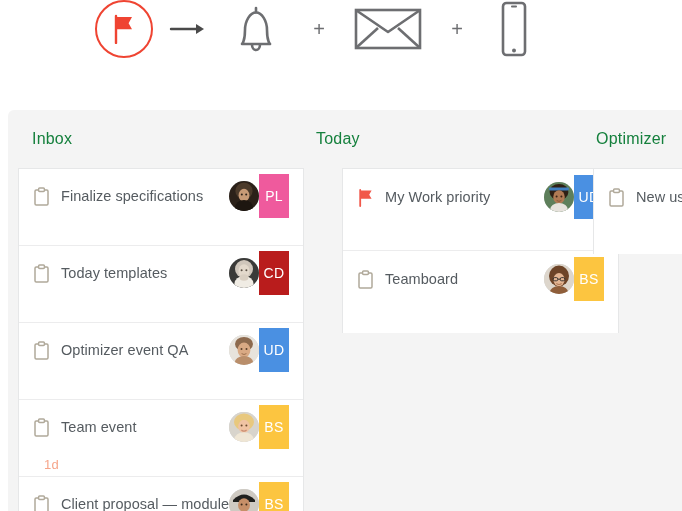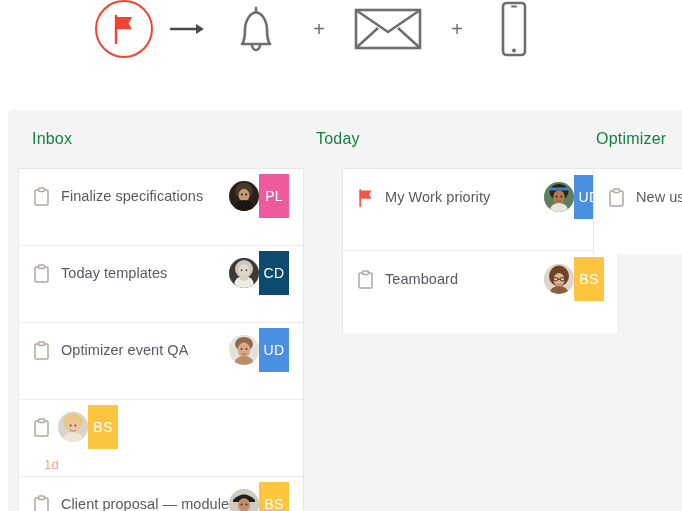--- a/index.html
+++ b/index.html
@@ -304,21 +304,21 @@
                 <svg width="30" height="30" viewBox="0 0 30 30">
                   <rect width="30" height="30" fill="#3a3a38"></rect>
                   <circle cx="15" cy="11" r="9" fill="#cfc6bb"></circle>
                   <ellipse cx="15" cy="13" rx="5.6" ry="6.8" fill="#e3d9cc"></ellipse>
                   <ellipse cx="15" cy="26" rx="9.6" ry="8" fill="#f0ece4"></ellipse>
                   <circle cx="12.6" cy="12.2" r="1" fill="#5b5146"></circle>
                   <circle cx="17.4" cy="12.2" r="1" fill="#5b5146"></circle>
                   <ellipse cx="15" cy="19.5" rx="4.4" ry="3.2" fill="#d9cfc2"></ellipse>
                 </svg>
               </span>
-              <span class="badge" style="background:#0c4a6e">CD</span>
+              <span class="badge" style="background:#b91c1c">CD</span>
             </span>
           </div>
         </div>
 
         <div class="card">
           <div class="card-main">
             <span class="type-icon">
               <svg width="15" height="19" viewBox="0 0 15 19">
                 <rect x="1" y="3" width="13" height="15" rx="1.2" stroke="#b0a99a" stroke-width="1.5" fill="#fff"></rect>
                 <rect x="4.6" y="0.9" width="5.8" height="3.6" rx="1" stroke="#b0a99a" stroke-width="1.5" fill="#fff"></rect>
@@ -343,20 +343,21 @@
         </div>
 
         <div class="card">
           <div class="card-main">
             <span class="type-icon">
               <svg width="15" height="19" viewBox="0 0 15 19">
                 <rect x="1" y="3" width="13" height="15" rx="1.2" stroke="#b0a99a" stroke-width="1.5" fill="#fff"></rect>
                 <rect x="4.6" y="0.9" width="5.8" height="3.6" rx="1" stroke="#b0a99a" stroke-width="1.5" fill="#fff"></rect>
               </svg>
             </span>
+            <span class="card-title">Team event</span>
             <span class="card-people">
               <span class="avatar">
                 <svg width="30" height="30" viewBox="0 0 30 30">
                   <rect width="30" height="30" fill="#d8d4cc"></rect>
                   <ellipse cx="15" cy="10" rx="10" ry="8.6" fill="#e8c87e"></ellipse>
                   <ellipse cx="15" cy="14.4" rx="5.8" ry="6.6" fill="#f0c3a3"></ellipse>
                   <ellipse cx="15" cy="27.6" rx="9.6" ry="7.4" fill="#efe6d5"></ellipse>
                   <circle cx="12.6" cy="13.6" r="1" fill="#6b4a2e"></circle>
                   <circle cx="17.4" cy="13.6" r="1" fill="#6b4a2e"></circle>
                   <path d="M12.4 18 Q15 20.2 17.6 18" stroke="#c98d72" stroke-width="1.1" fill="none"></path>

